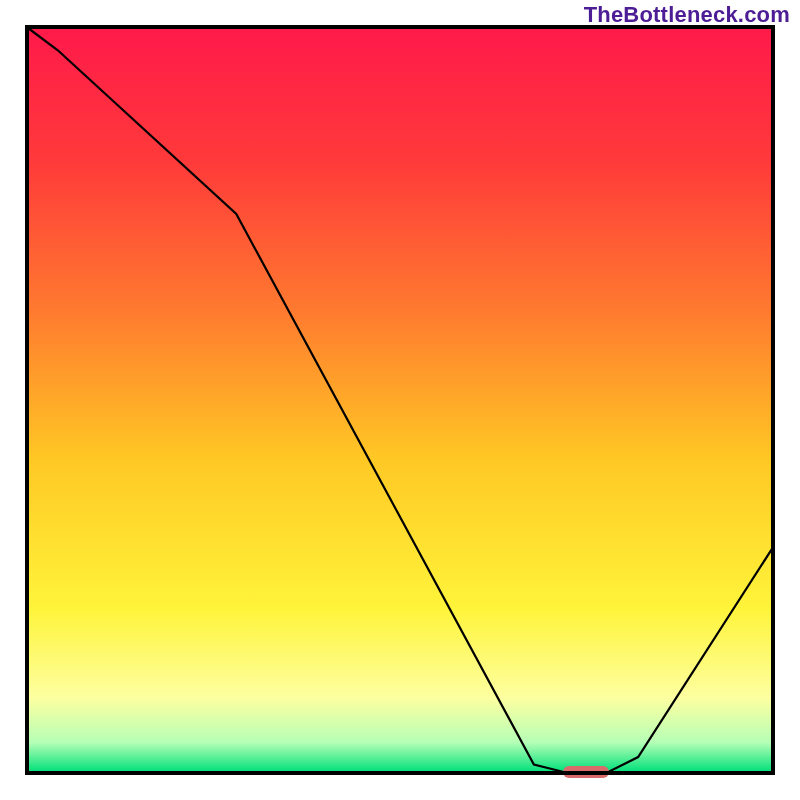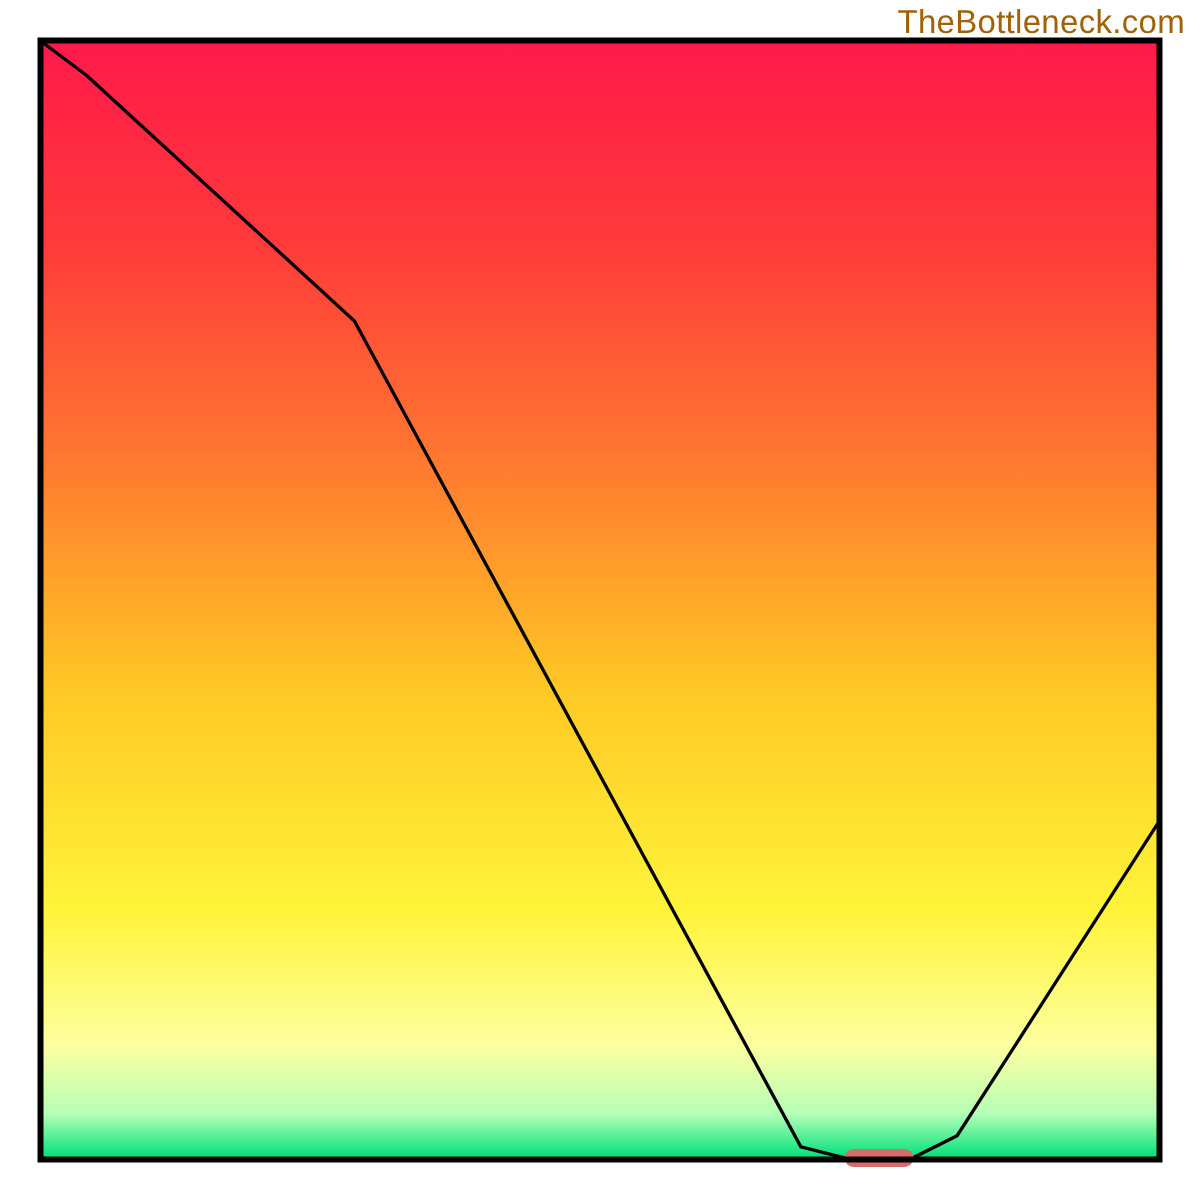--- a/index.html
+++ b/index.html
@@ -13,22 +13,22 @@
   .chart-container {
     position: relative;
     width: 800px;
     height: 800px;
   }
   .attribution {
     position: absolute;
     top: 2px;
     right: 10px;
     font-size: 22px;
-    color: #a16207;
-    font-weight: normal;
+    color: #4c1d95;
+    font-weight: bold;
     z-index: 10;
     letter-spacing: 0.2px;
   }
   svg.plot {
     position: absolute;
     top: 0;
     left: 0;
   }
 </style>
 </head>

